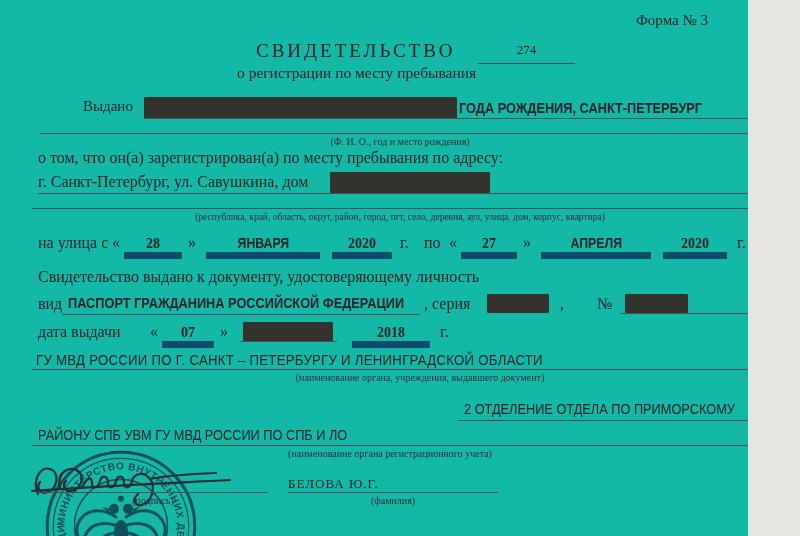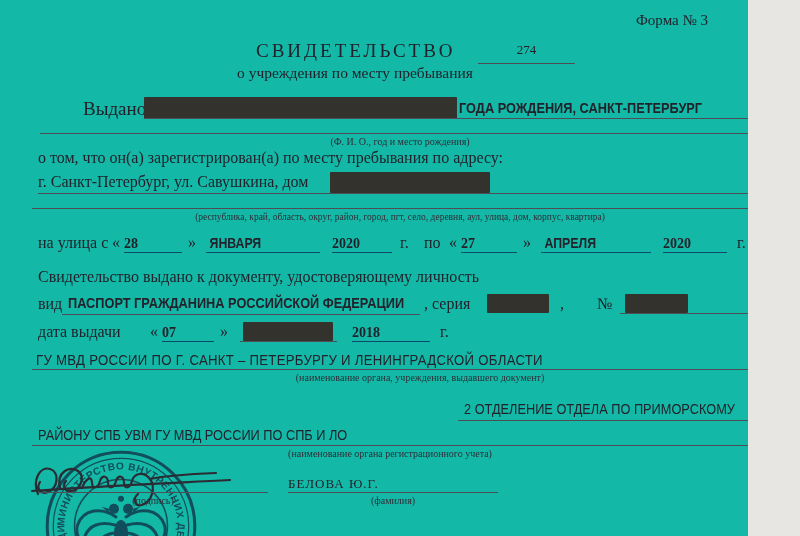--- a/index.html
+++ b/index.html
@@ -8,30 +8,30 @@
     background:#14b8a6;
     font-family:"Liberation Serif","DejaVu Serif",serif;
     color:#22222c;
   }
   .abs{position:absolute;white-space:nowrap;}
   .ul{position:absolute;height:0;border-bottom:1px solid #4d4d55;}
   .redact{position:absolute;background:#34322d;border-radius:1px;}
   .caption{position:absolute;font-size:10px;color:#2e2e38;text-align:center;white-space:nowrap;font-family:Liberation Serif, serif;}
   .narrow{font-family:"Liberation Sans","DejaVu Sans",sans-serif;display:inline-block;transform:scaleX(0.88);transform-origin:0 50%;white-space:nowrap;}
   .narrowC{font-family:"Liberation Sans","DejaVu Sans",sans-serif;display:inline-block;transform:scaleX(0.88);transform-origin:50% 50%;white-space:nowrap;}
-  .seg{position:absolute;height:18px;border-bottom:1px solid #0c4a6e;text-align:left;}
+  .seg{position:absolute;height:18px;border-bottom:7px solid #0c4a6e;text-align:center;}
   .seg .num{font-weight:bold;font-size:14px;}
   .main{font-size:16px;}
 
   .form-no{right:40px;top:12px;font-size:15px;}
   .title{left:256px;top:40px;font-size:19px;letter-spacing:3px;}
   .certno{position:absolute;left:478px;top:42px;width:97px;height:21px;border-bottom:1px solid #4d4d55;text-align:center;font-size:13px;}
   .subtitle{left:237px;top:64px;font-size:15.5px;}
 
-  .issued-label{left:83px;top:98px;font-size:19px;}
+  .issued-label{left:83px;top:98px;font-size:15px;}
   .r-name{left:144px;top:97px;width:313px;height:22px;}
   .name-suffix{left:459px;top:100px;font-size:14.5px;font-weight:bold;}
   .ul-iss{left:144px;top:118px;width:613px;}
   .ul-fio{left:40px;top:133px;width:717px;}
   .cap-fio{left:140px;top:136px;width:520px;}
 
   .statement{left:38px;top:149px;}
   .addr{left:38px;top:173px;}
   .r-addr{left:330px;top:172px;width:160px;height:21px;}
   .ul-addr1{left:38px;top:193px;width:727px;}
@@ -95,21 +95,21 @@
 </style>
 </head>
 <body>
 
 <div class="page">
 
   <div class="abs form-no">Форма № 3</div>
 
   <div class="abs title">СВИДЕТЕЛЬСТВО</div>
   <div class="certno">274</div>
-  <div class="abs subtitle">о учреждения по месту пребывания</div>
+  <div class="abs subtitle">о регистрации по месту пребывания</div>
 
   <div class="abs issued-label">Выдано</div>
   <div class="redact r-name"></div>
   <div class="abs name-suffix"><span class="narrow">ГОДА РОЖДЕНИЯ, САНКТ-ПЕТЕРБУРГ</span></div>
   <div class="ul ul-iss"></div>
   <div class="ul ul-fio"></div>
   <div class="caption cap-fio">(Ф. И. О., год и место рождения)</div>
 
   <div class="abs main statement">о том, что он(а) зарегистрирован(а) по месту пребывания по адресу:</div>
   <div class="abs main addr">г. Санкт-Петербург, ул. Савушкина, дом</div>

